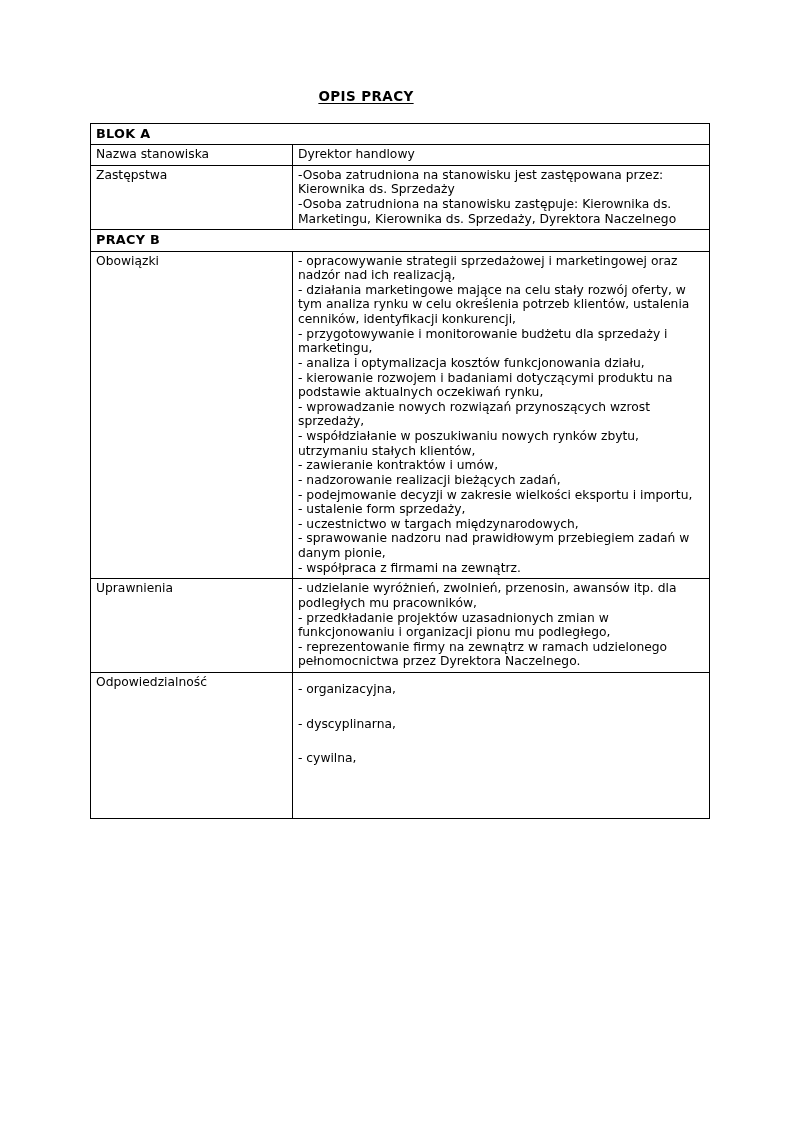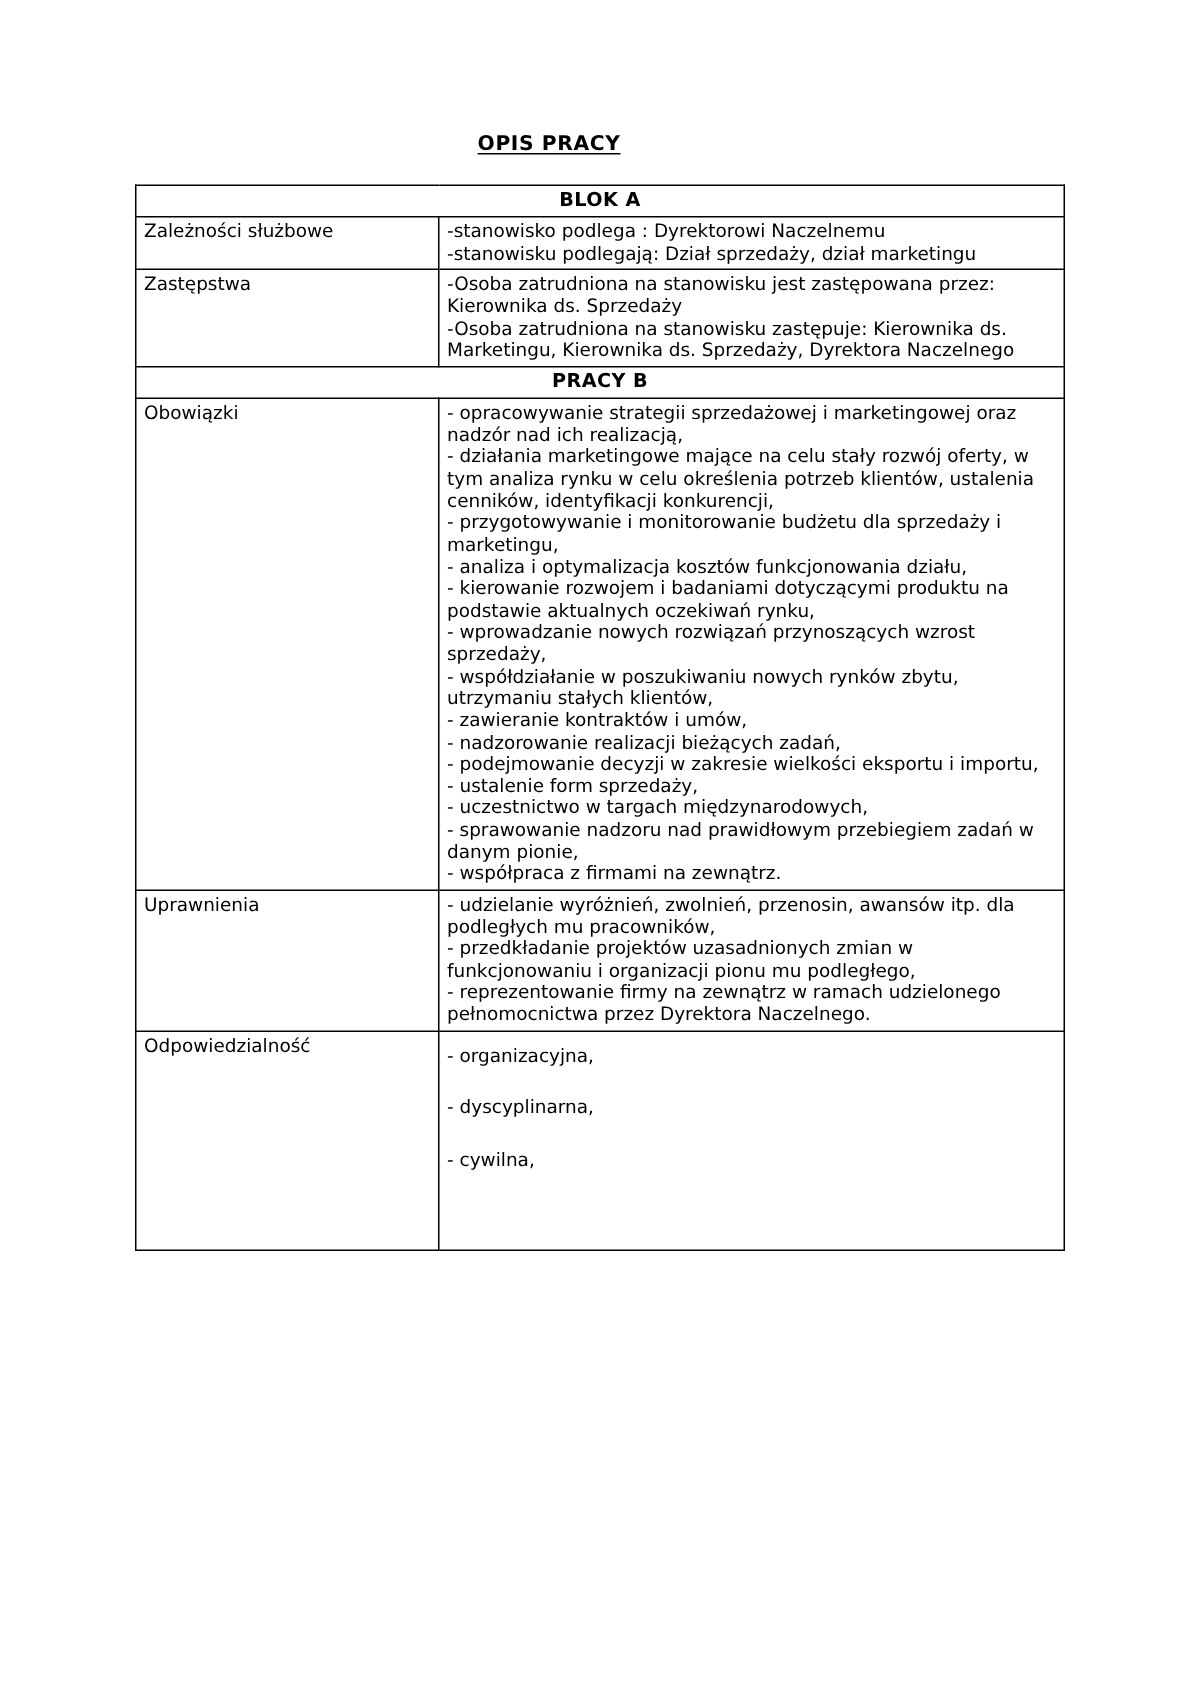--- a/index.html
+++ b/index.html
@@ -52,21 +52,21 @@
   table.opis td {
     border: 1px solid #000000;
     padding: 2px 5px 3px 5px;
     vertical-align: top;
     word-wrap: break-word;
   }
   col.c-label { width: 202px; }
   col.c-value { width: 417px; }
 
   td.block-head {
-    text-align: center;
+    text-align: left;
     font-weight: bold;
     font-size: 12.8px;
     letter-spacing: 0.3px;
     padding-top: 2px;
     padding-bottom: 2px;
   }
   td.label {
     white-space: nowrap;
   }
   td.value p {
@@ -96,29 +96,26 @@
     <colgroup>
       <col class="c-label">
       <col class="c-value">
     </colgroup>
     <tbody>
 
       <tr>
         <td class="block-head" colspan="2">BLOK A</td>
       </tr>
 
+      <tr>
+        <td class="label">Nazwa stanowiska</td>
+        <td class="value">Dyrektor handlowy</td>
+      </tr>
 
 
-      <tr>
-        <td class="label">Zależności służbowe</td>
-        <td class="value">
-          <p>-stanowisko podlega : Dyrektorowi Naczelnemu</p>
-          <p>-stanowisku podlegają: Dział sprzedaży, dział marketingu</p>
-        </td>
-      </tr>
 
       <tr>
         <td class="label">Zastępstwa</td>
         <td class="value">
           <p>-Osoba zatrudniona na stanowisku jest zastępowana przez: Kierownika ds. Sprzedaży</p>
           <p>-Osoba zatrudniona na stanowisku zastępuje: Kierownika ds. Marketingu, Kierownika ds. Sprzedaży, Dyrektora Naczelnego</p>
         </td>
       </tr>
 
       <tr>

